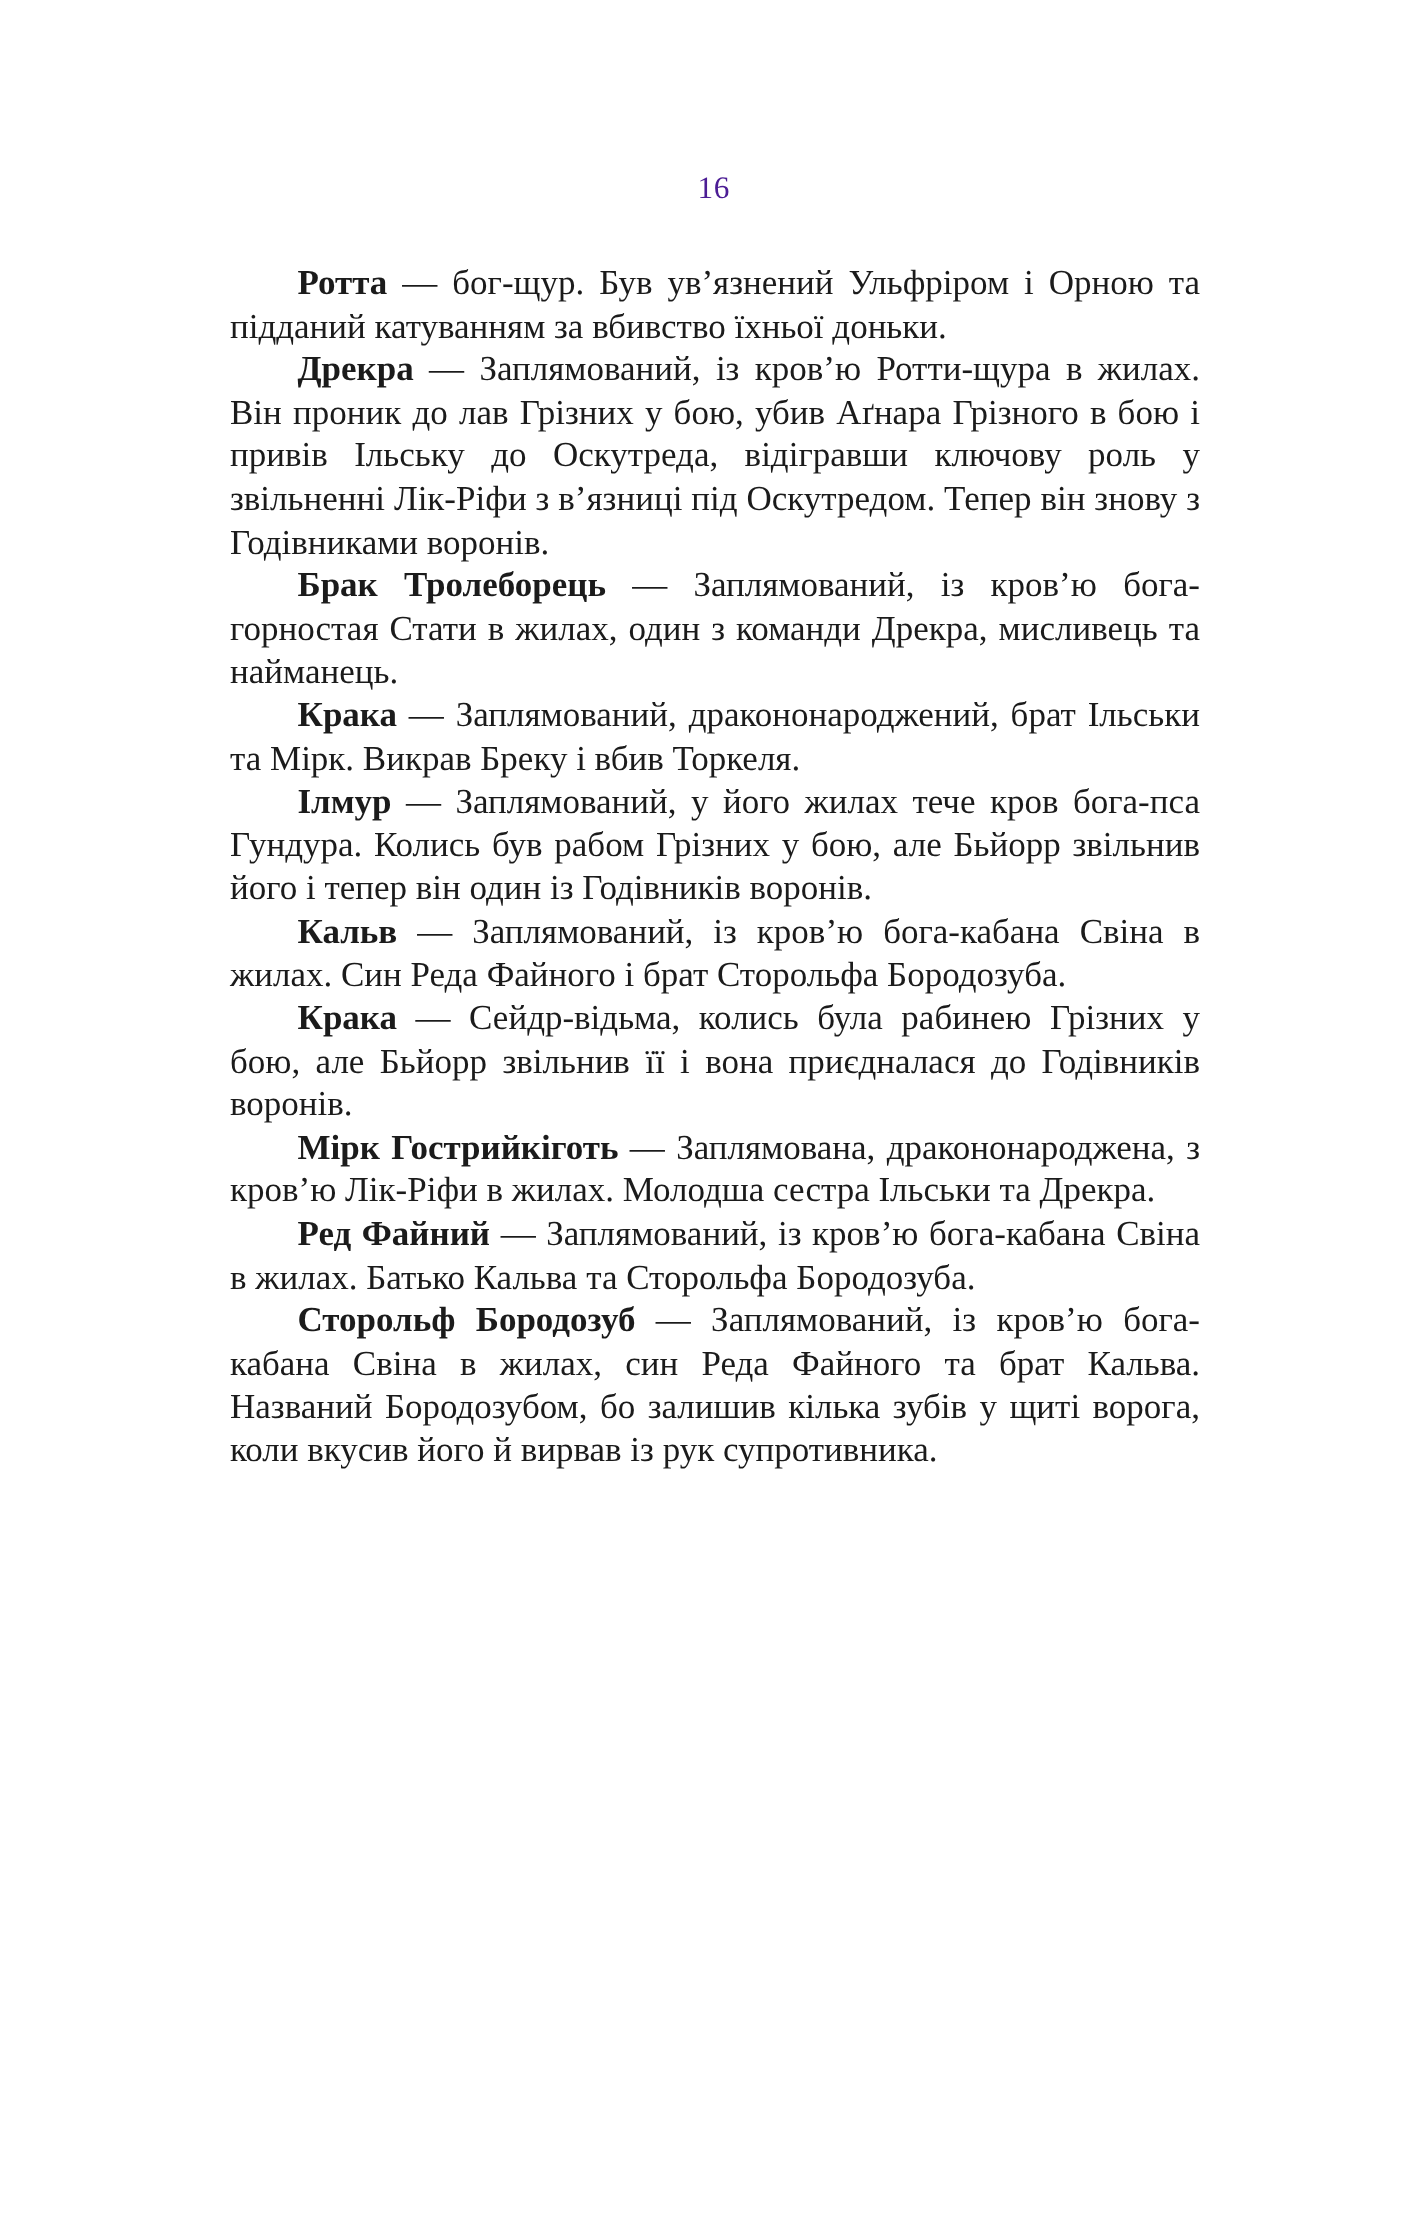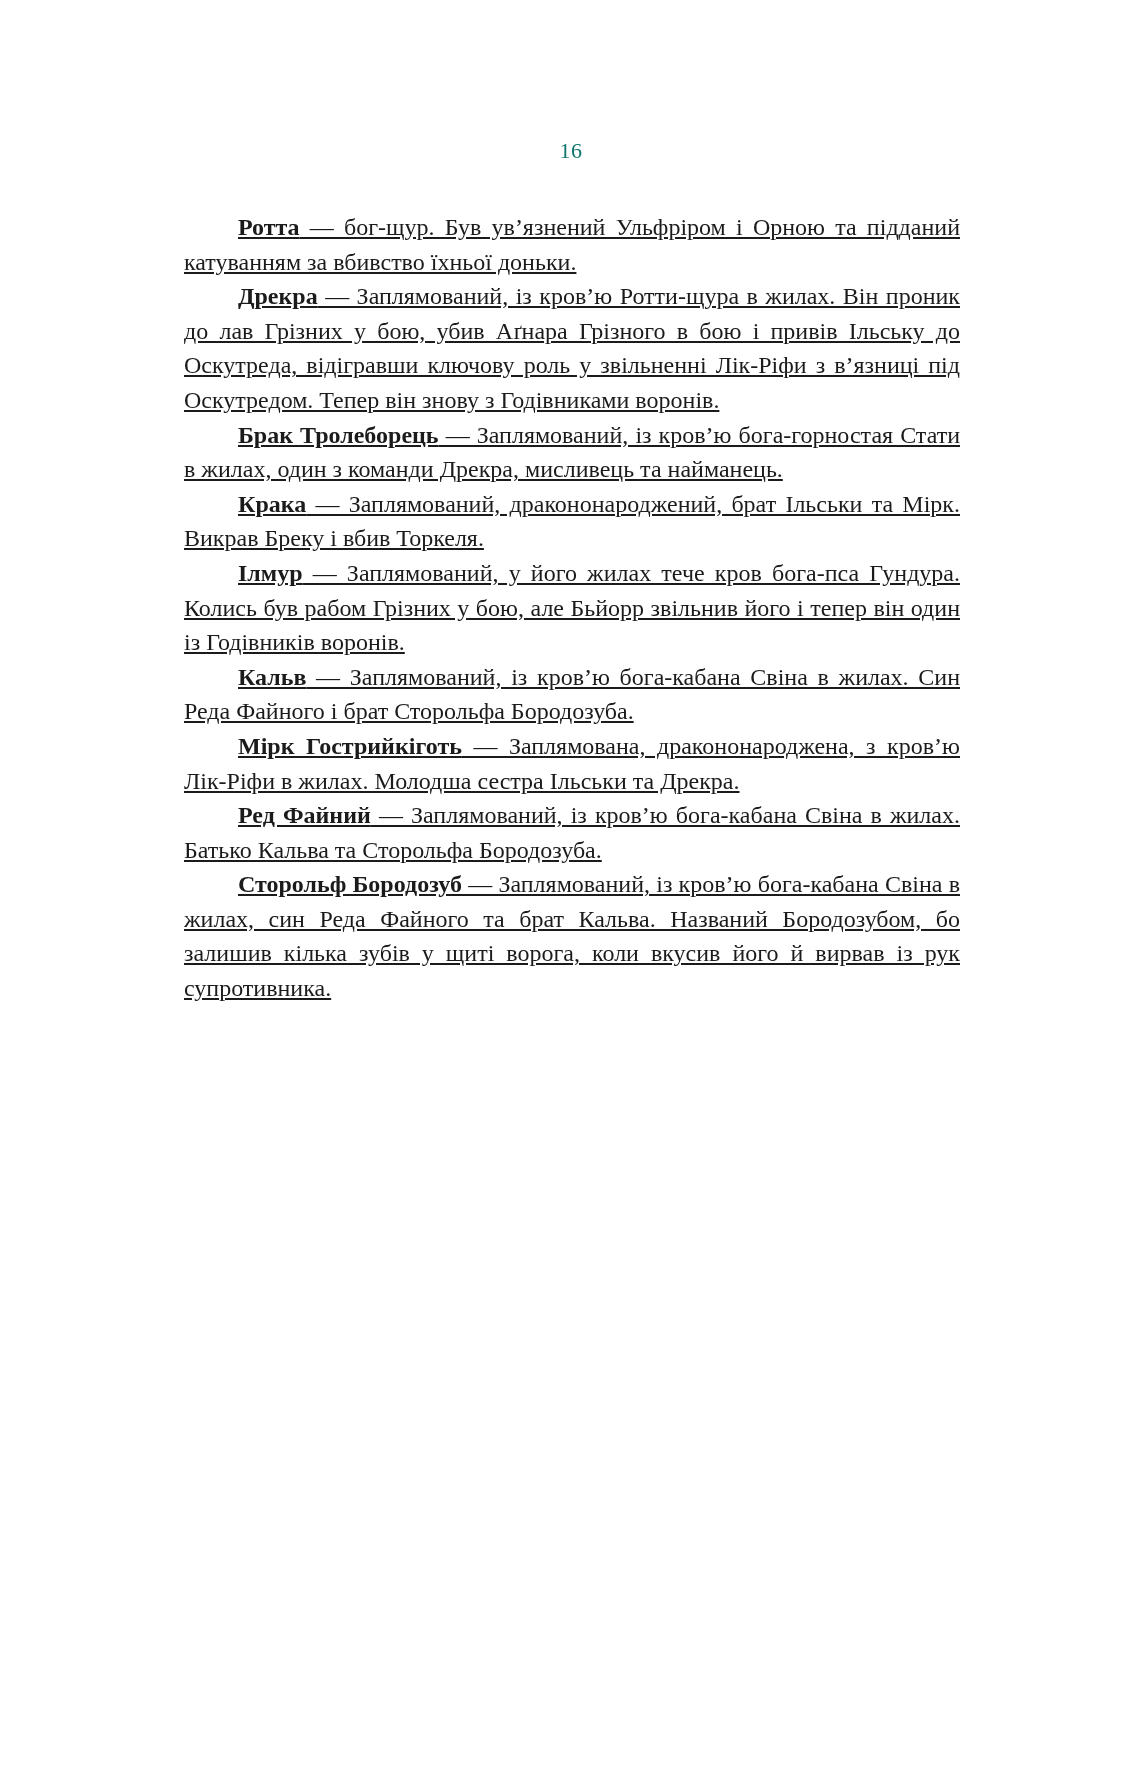--- a/index.html
+++ b/index.html
@@ -14,32 +14,31 @@
     margin: 0 auto;
     background: #ffffff;
     color: #1b1b1b;
     font-family: "Liberation Serif", "DejaVu Serif", serif;
     overflow: hidden;
     box-sizing: border-box;
   }
   .page-number {
     padding-top: 136px;
     text-align: center;
-    font-size: 22px;
+    font-size: 25px;
     line-height: 30px;
     letter-spacing: 0.5px;
-    color: #0f766e;
+    color: #4c1d95;
   }
   .text-block {
     margin: 44px 182px 0 184px;
-    font-size: 24px;
+    font-size: 28px;
     line-height: 34.6px;
     text-align: justify;
     text-justify: inter-word;
-    text-decoration: underline;
   }
   .entry {
     margin: 0;
     padding: 0;
     text-indent: 54px;
   }
   .entry .entry-name {
     font-weight: bold;
   }
 </style>
@@ -49,17 +48,18 @@
 <div class="page">
   <div class="page-number">16</div>
   <div class="text-block">
 
   <p class="entry"><span class="entry-name">Ротта</span><span> — бог-щур. Був ув’язнений Ульфріром і Орною та підданий катуванням за вбивство їхньої доньки.</span></p>
       <p class="entry"><span class="entry-name">Дрекра</span><span> — Заплямований, із кров’ю Ротти-щура в жилах. Він проник до лав Грізних у бою, убив Аґнара Грізного в бою і привів Ільську до Оскутреда, відігравши ключову роль у звільненні Лік-Ріфи з в’язниці під Оскутредом. Тепер він знову з Годівниками воронів.</span></p>
       <p class="entry"><span class="entry-name">Брак Тролеборець</span><span> — Заплямований, із кров’ю бога-горностая Стати в жилах, один з команди Дрекра, мисливець та найманець.</span></p>
       <p class="entry"><span class="entry-name">Крака</span><span> — Заплямований, дракононароджений, брат Ільськи та Мірк. Викрав Бреку і вбив Торкеля.</span></p>
       <p class="entry"><span class="entry-name">Ілмур</span><span> — Заплямований, у його жилах тече кров бога-пса Гундура. Колись був рабом Грізних у бою, але Бьйорр звільнив його і тепер він один із Годівників воронів.</span></p>
       <p class="entry"><span class="entry-name">Кальв</span><span> — Заплямований, із кров’ю бога-кабана Свіна в жилах. Син Реда Файного і брат Сторольфа Бородозуба.</span></p>
+      <p class="entry"><span class="entry-name">Крака</span><span> — Сейдр-відьма, колись була рабинею Грізних у бою, але Бьйорр звільнив її і вона приєдналася до Годівників воронів.</span></p>
       <p class="entry"><span class="entry-name">Мірк Гострийкіготь</span><span> — Заплямована, дракононароджена, з кров’ю Лік-Ріфи в жилах. Молодша сестра Ільськи та Дрекра.</span></p>
       <p class="entry"><span class="entry-name">Ред Файний</span><span> — Заплямований, із кров’ю бога-кабана Свіна в жилах. Батько Кальва та Сторольфа Бородозуба.</span></p>
       <p class="entry"><span class="entry-name">Сторольф Бородозуб</span><span> — Заплямований, із кров’ю бога-кабана Свіна в жилах, син Реда Файного та брат Кальва. Названий Бородозубом, бо залишив кілька зубів у щиті ворога, коли вкусив його й вирвав із рук супротивника.</span></p>
     </div>
 </div>
 
 </body></html>

